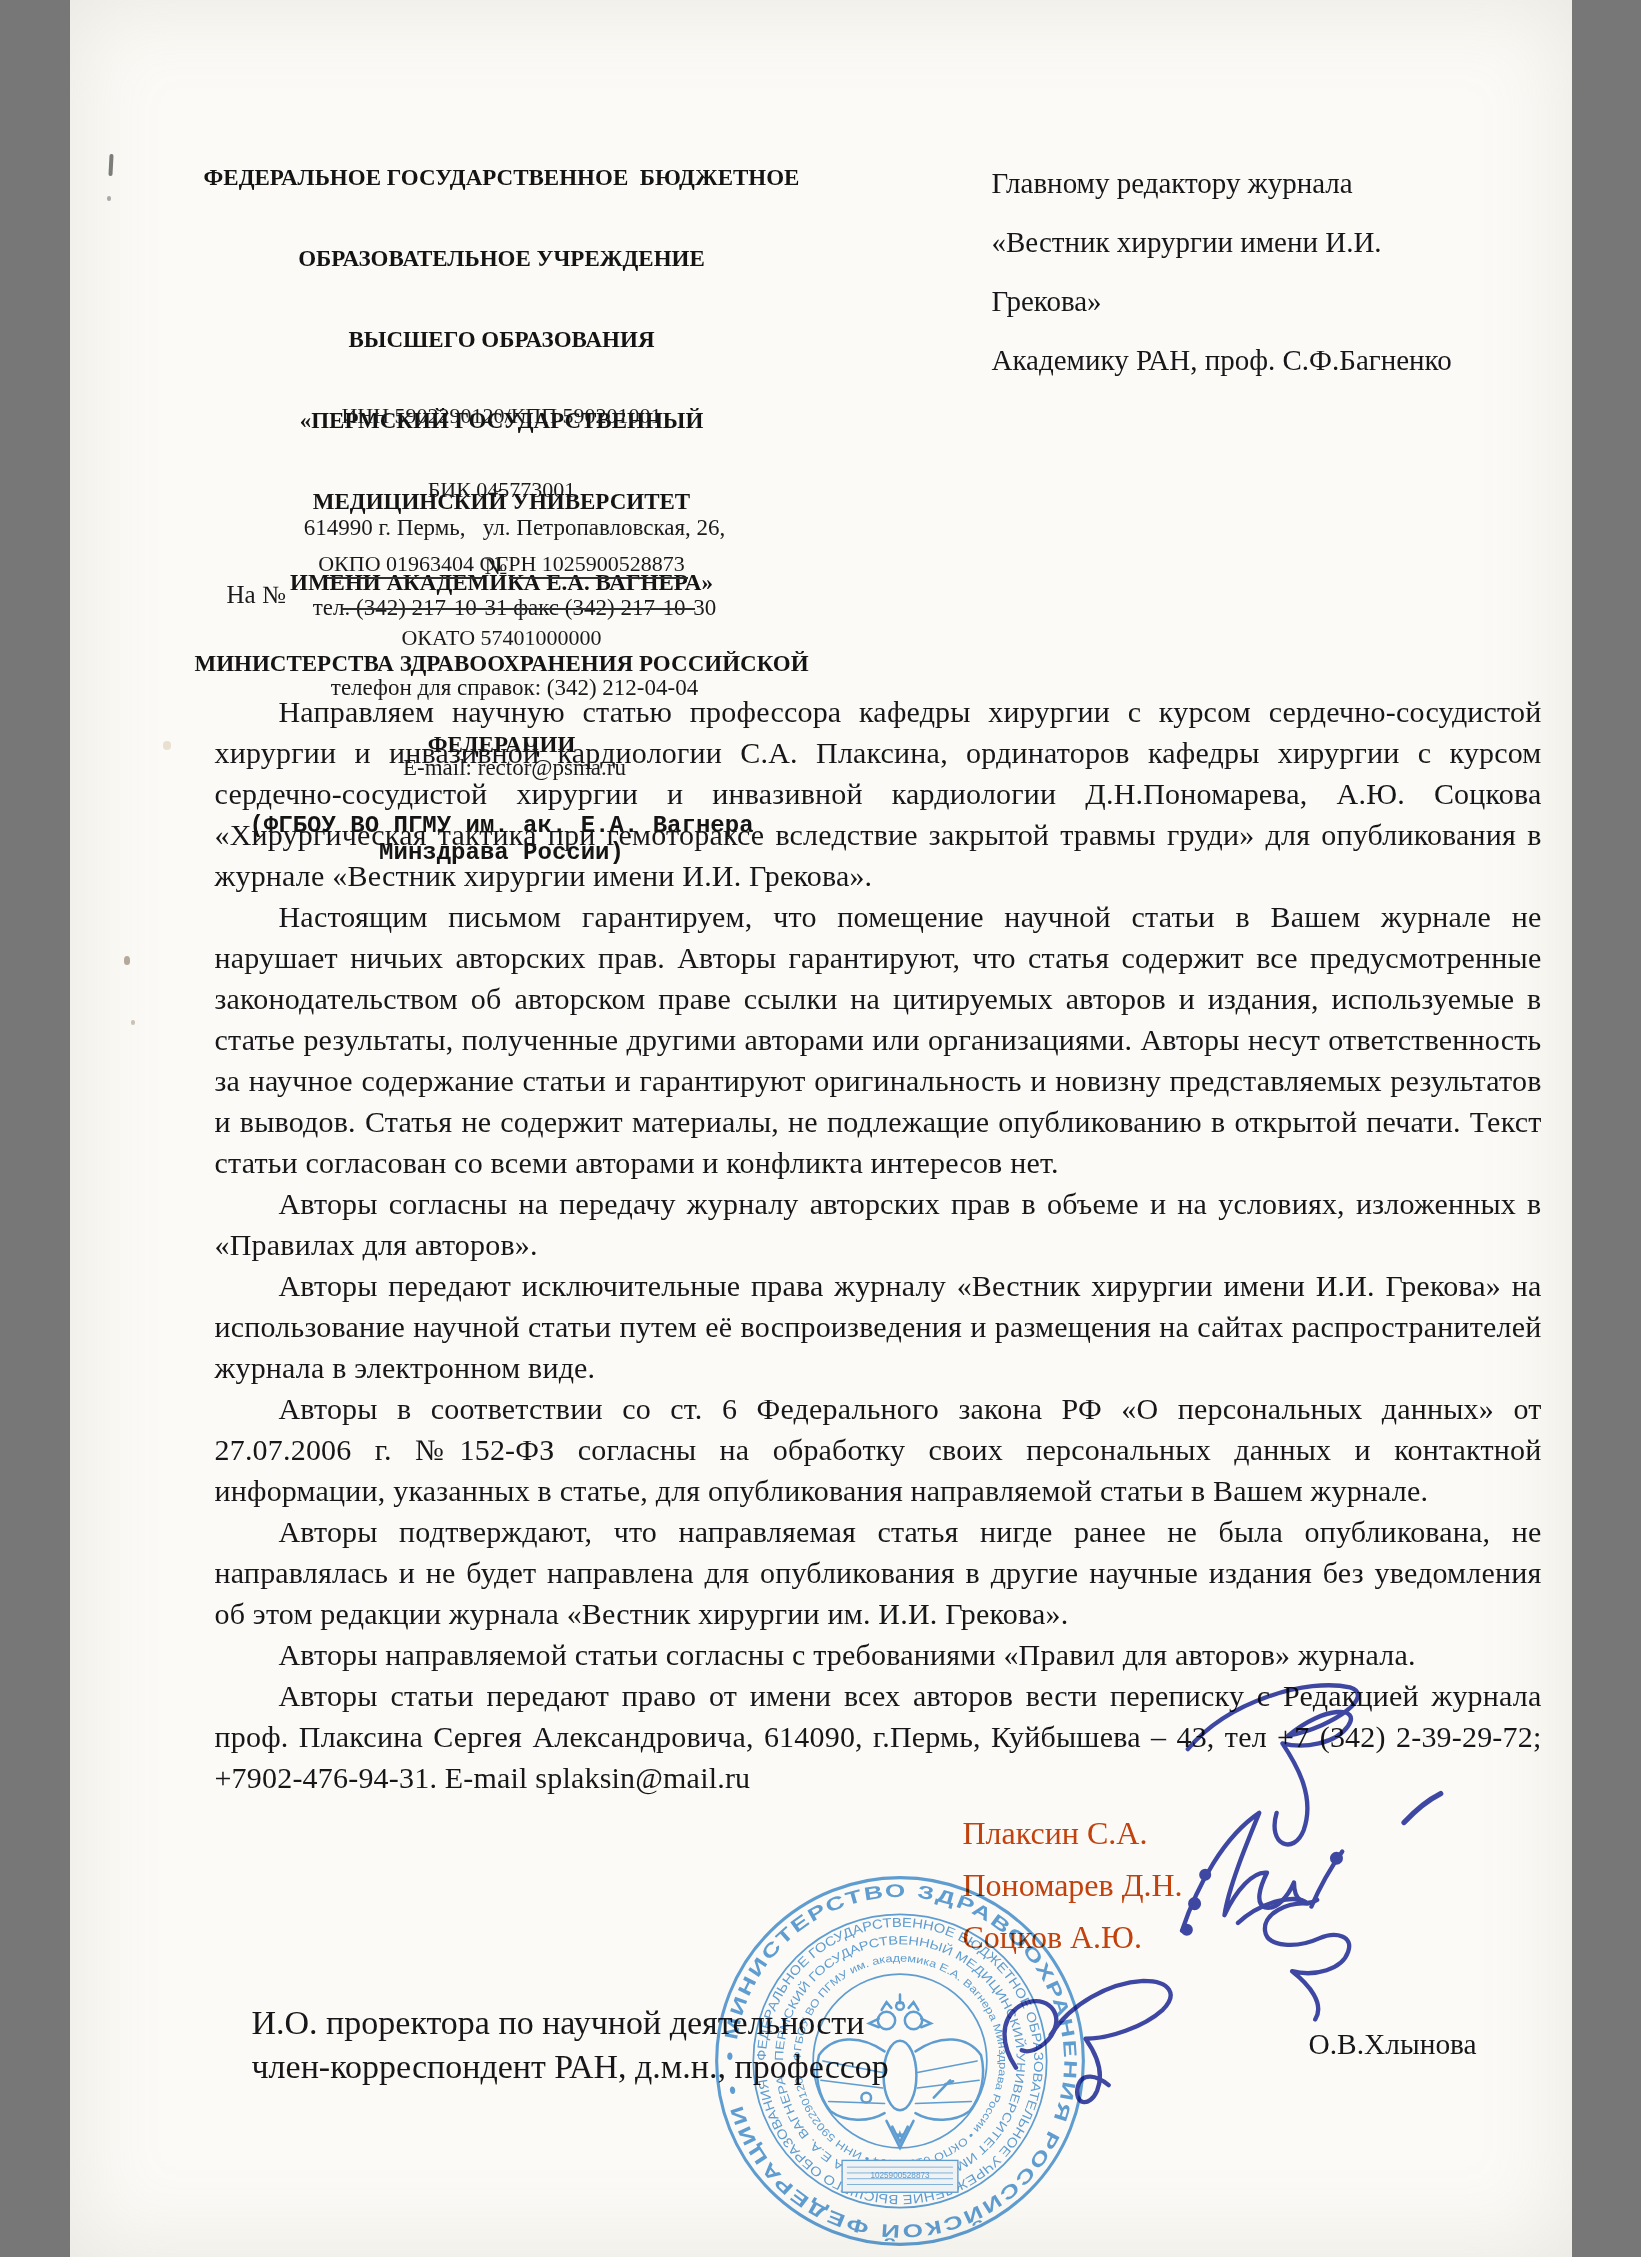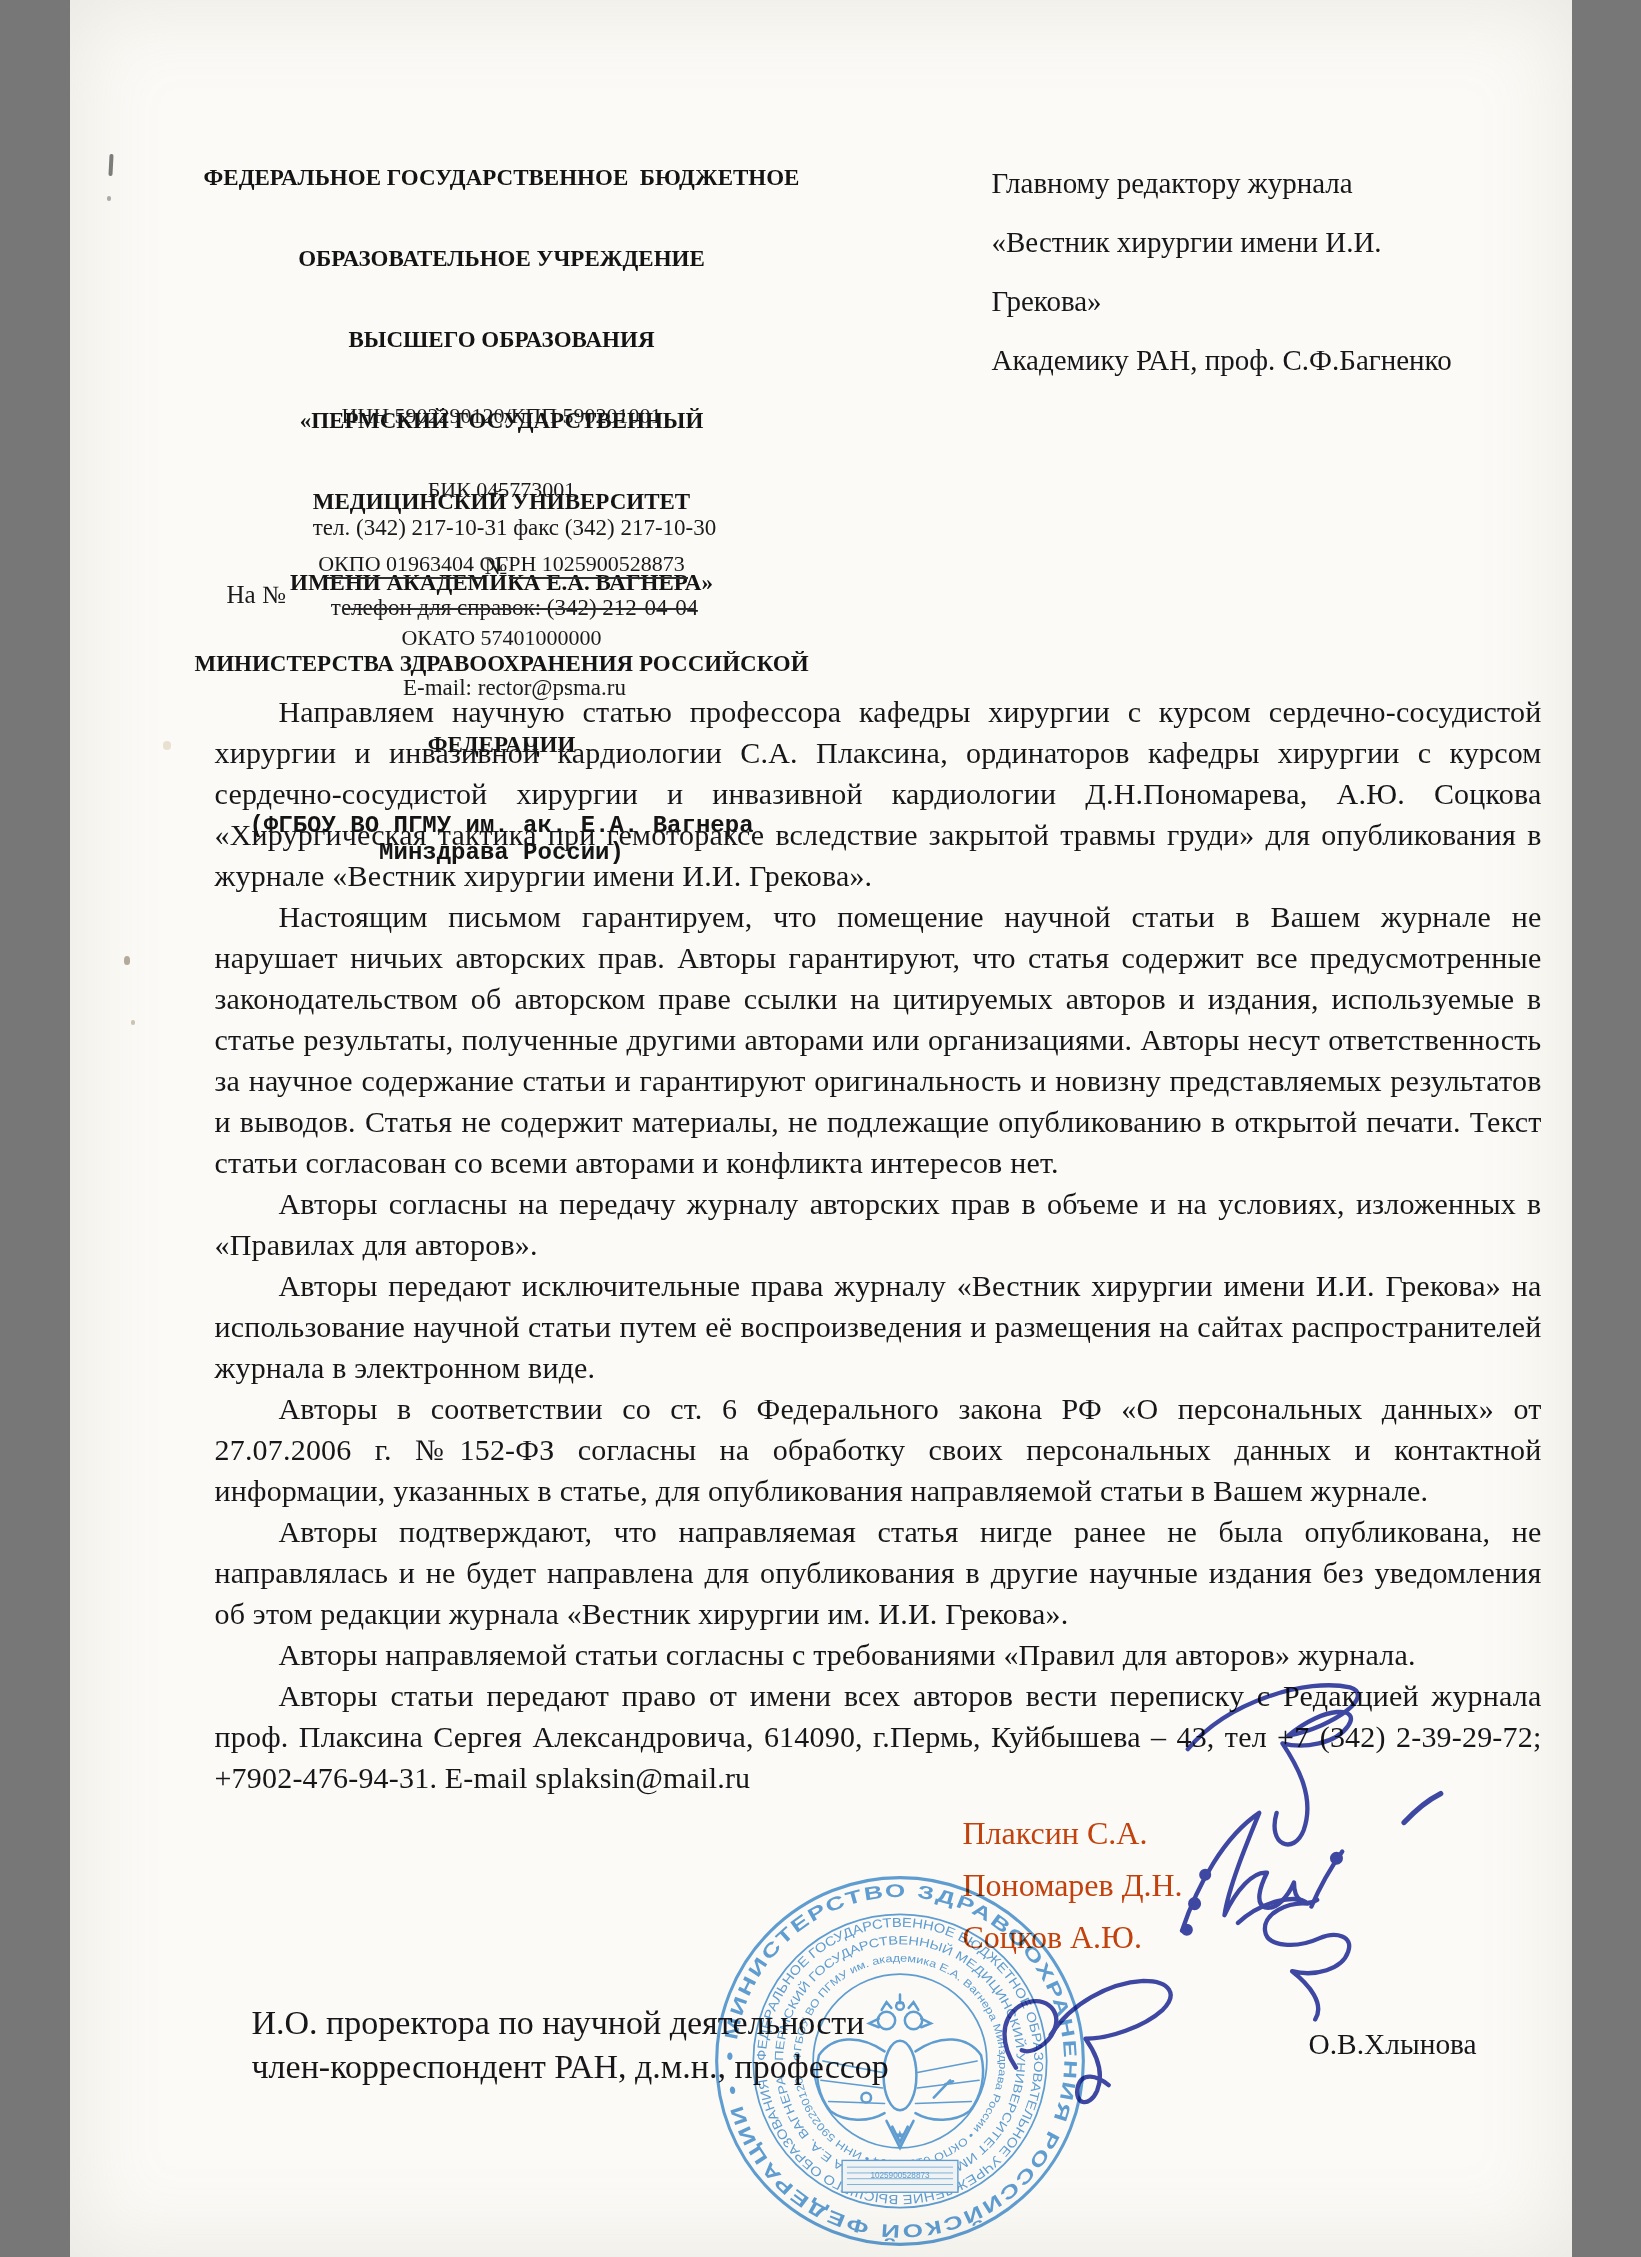--- a/index.html
+++ b/index.html
@@ -82,20 +82,21 @@
   </div>
 
   <div class="req">
     <div>ИНН 5902290120/КПП 590201001</div>
     <div>БИК 045773001</div>
     <div>ОКПО 01963404 ОГРН 1025900528873</div>
     <div>ОКАТО 57401000000</div>
   </div>
 
   <div class="contacts">
+    <div>614990 г. Пермь,   ул. Петропавловская, 26,</div>
     <div>тел. (342) 217-10-31 факс (342) 217-10-30</div>
     <div>телефон для справок: (342) 212-04-04</div>
     <div>E-mail: rector@psma.ru</div>
   </div>
 
   <div class="numline-seg" style="left:256px;top:554px;width:157px;"></div>
   <span class="numsign">№</span>
   <div class="numline-seg" style="left:439px;top:554px;width:179px;"></div>
   <span class="on-num-label">На №</span>
   <div class="numline-seg" style="left:272px;top:585px;width:353px;"></div>

